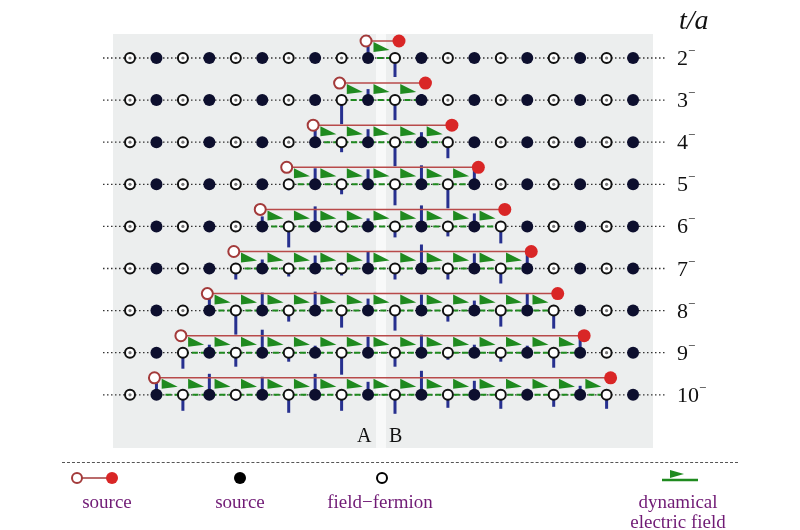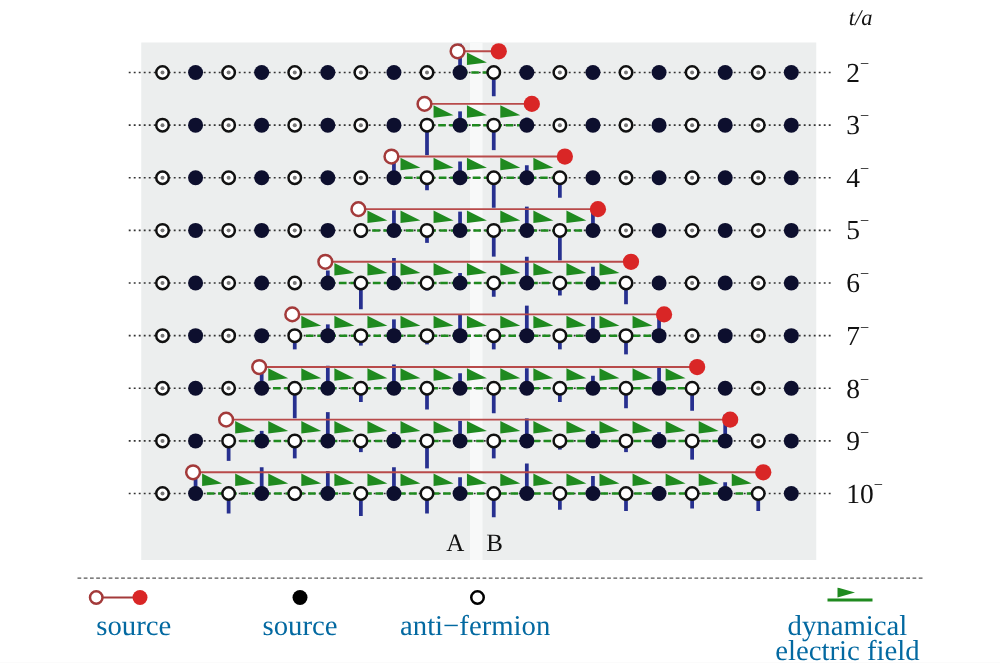--- a/index.html
+++ b/index.html
@@ -3,24 +3,24 @@
 <meta charset="utf-8">
 <style>
   html, body { margin: 0; padding: 0; background: #ffffff; }
   body { width: 800px; height: 530px; position: relative; overflow: hidden;
          font-family: "Liberation Serif", "DejaVu Serif", serif; }
   #figure { position: absolute; left: 0; top: 0; width: 800px; height: 530px; }
   .panel { position: absolute; left: 113px; top: 34px; width: 540px; height: 414px; background: #eceeee; }
   .gap { position: absolute; left: 376px; top: 34px; width: 10px; height: 414px; background: #f8f9f9; }
   .t-label { position: absolute; left: 677px; font-size: 22px; color: #111; white-space: nowrap; }
   .t-label sup { font-size: 13px; position: relative; top: -2px; }
-  .axis-title { position: absolute; left: 679px; top: 4px; font-size: 18px; font-style: italic; color: #111; }
+  .axis-title { position: absolute; left: 679px; top: 4px; font-size: 28px; font-style: italic; color: #111; }
   .ab { position: absolute; top: 424px; font-size: 20px; color: #111; }
   .legend-sep { position: absolute; left: 62px; top: 462px; width: 676px; border-top: 1.5px dashed #555; height: 0; }
-  .legend-item { position: absolute; top: 470px; text-align: center; font-size: 23px; color: #0369a1; line-height: 20px; }
+  .legend-item { position: absolute; top: 470px; text-align: center; font-size: 19px; color: #701a75; line-height: 20px; }
   .legend-label { display: block; margin-top: 14px; }
   svg { position: absolute; left: 0; top: 0; }
 </style>
 </head>
 <body>
 
 <div id="figure">
   <div class="panel"></div>
   <div class="gap"></div>
 
@@ -518,21 +518,21 @@
     <svg width="80" height="20" style="position:relative">
       <circle cx="40" cy="8" r="6" fill="#000"></circle>
     </svg>
     <span class="legend-label" style="margin-top:-2px">source</span>
   </div>
 
   <div class="legend-item" style="left:320px;width:120px">
     <svg width="120" height="20" style="position:relative">
       <circle cx="62" cy="8" r="5" fill="#fff" stroke="#000" stroke-width="2"></circle>
     </svg>
-    <span class="legend-label" style="margin-top:-2px">anti−fermion</span>
+    <span class="legend-label" style="margin-top:-2px">field−fermion</span>
   </div>
 
 
   <div class="legend-item" style="left:618px;width:120px">
     <svg width="120" height="20" style="position:relative">
       <line x1="44" y1="10" x2="80" y2="10" stroke="#1f8a1f" stroke-width="2.5"></line>
       <polygon points="52,0 52,8 66,4" fill="#1f8a1f"></polygon>
     </svg>
     <span class="legend-label" style="margin-top:-2px">dynamical</span>
     <span class="legend-label" style="margin-top:0">electric field</span>

